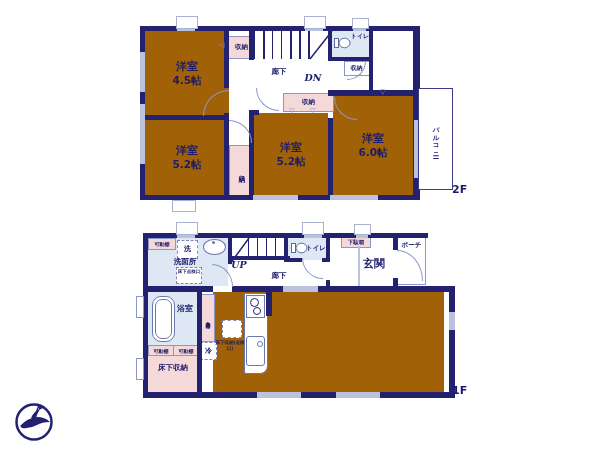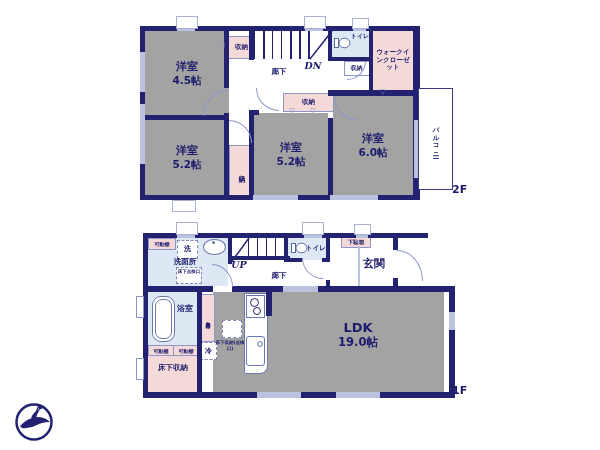--- a/index.html
+++ b/index.html
@@ -1,21 +1,21 @@
 <!DOCTYPE html>
 <html><head>
 <meta charset="utf-8">
 <style>
   html,body{margin:0;padding:0;}
   body{font-family:"DejaVu Sans","Liberation Sans",sans-serif;}
   #canvas{position:relative;width:600px;height:450px;background:#ffffff;overflow:hidden;}
   .abs{position:absolute;}
   .wall{position:absolute;background:#232270;}
   .win{position:absolute;background:#b9c3de;}
-  .cream{position:absolute;background:#a3a3a3;}
+  .cream{position:absolute;background:#a16207;}
   .pink{position:absolute;background:#f5d9d8;}
   .blue{position:absolute;background:#dde8f4;}
   .base{position:absolute;background:#ffffff;}
   .lbl{position:absolute;color:#1b1a6b;font-weight:bold;text-align:center;line-height:1.25;}
   .flexc{display:flex;flex-direction:column;align-items:center;justify-content:center;}
   .tiny{font-weight:bold;}
   .vtext{writing-mode:vertical-rl;text-orientation:upright;letter-spacing:1px;}
   .arc{position:absolute;border:1px solid #8d96c8;background:transparent;}
   .arc-tl{border-style:solid none none solid;border-radius:100% 0 0 0;}
   .arc-tr{border-style:solid solid none none;border-radius:0 100% 0 0;}
@@ -54,39 +54,36 @@
   </div>
 
   <div class="blue" style="left:332px;top:31px;width:37px;height:26px;"></div>
   <svg class="abs" style="left:334px;top:36px;" width="17" height="14">
     <rect x="0.5" y="2.5" width="4" height="9" fill="#fff" stroke="#5a6aa0"></rect>
     <ellipse cx="10.5" cy="7" rx="5.5" ry="4.8" fill="#fff" stroke="#5a6aa0"></ellipse>
   </svg>
   <div class="lbl" style="left:349px;top:32px;width:22px;font-size:6px;">トイレ</div>
   <div class="edge" style="left:344px;top:61px;width:25px;height:13px;"></div>
   <div class="lbl" style="left:344px;top:64px;width:25px;font-size:6px;">収納</div>
-  <div class="pink flexc" style="left:373px;top:31px;width:40px;height:59px;">
-    <span class="tiny" style="font-size:6.5px;color:#1b1a6b;text-align:center;line-height:1.2;padding:2px;">ウォークインクローゼット</span>
-  </div>
   <div class="pink edge flexc" style="left:227px;top:36px;width:27px;height:21px;background:#f5d9d8;">
     <span class="tiny" style="font-size:6.5px;color:#1b1a6b;">収納</span>
   </div>
   <div class="pink edge flexc" style="left:283px;top:93px;width:49px;height:17px;background:#f5d9d8;">
     <span class="tiny" style="font-size:6.5px;color:#1b1a6b;">収納</span>
   </div>
   <div class="pink edge flexc" style="left:229px;top:145px;width:23px;height:50px;background:#f5d9d8;">
     <span class="tiny vtext" style="font-size:6.5px;color:#1b1a6b;">収納</span>
   </div>
 
   <div class="treads" style="left:254px;top:31px;width:60px;height:28px;"></div>
   <svg class="abs" style="left:310px;top:31px;" width="23" height="29">
     <line x1="0" y1="28" x2="22" y2="0" stroke="#232270" stroke-width="1.5"></line>
     <line x1="0" y1="0" x2="22" y2="28" stroke="#fff" stroke-width="0"></line>
   </svg>
-  <div class="lbl stairlbl" style="left:300px;top:60px;width:26px;font-size:9.5px;">DN</div>
+  <div class="lbl stairlbl" style="left:300px;top:72px;width:26px;font-size:9.5px;">DN</div>
   <div class="lbl" style="left:262px;top:67px;width:34px;font-size:7.5px;">廊下</div>
 
   <i class="wall" style="left:140px;top:26px;width:280px;height:5px;"></i>
   <i class="wall" style="left:140px;top:26px;width:5px;height:174px;"></i>
   <i class="wall" style="left:140px;top:195px;width:280px;height:5px;"></i>
   <i class="wall" style="left:413px;top:26px;width:7px;height:174px;"></i>
   <i class="wall" style="left:140px;top:115px;width:89px;height:5px;"></i>
   <i class="wall" style="left:224px;top:31px;width:5px;height:57px;"></i>
   <i class="wall" style="left:224px;top:113px;width:5px;height:83px;"></i>
   <i class="wall" style="left:249px;top:26px;width:5px;height:34px;"></i>
@@ -156,20 +153,23 @@
     <rect x="0.5" y="2.5" width="4" height="9" fill="#fff" stroke="#5a6aa0"></rect>
     <ellipse cx="10.5" cy="7" rx="5.5" ry="4.8" fill="#fff" stroke="#5a6aa0"></ellipse>
   </svg>
   <div class="lbl" style="left:304px;top:244px;width:24px;font-size:6.5px;">トイレ</div>
 
   <div class="pink edge" style="left:341px;top:236px;width:28px;height:10px;background:#f5d9d8;">
     <div class="lbl" style="left:0;top:2px;width:28px;font-size:5.5px;">下駄箱</div>
   </div>
   <div class="lbl" style="left:358px;top:257px;width:32px;font-size:11px;">玄関</div>
   <i class="win" style="left:358px;top:246px;width:2px;height:40px;"></i>
+  <div class="abs" style="left:398px;top:238px;width:27px;height:46px;border-right:1.5px solid #8d96c8;border-bottom:1.5px solid #8d96c8;background:#fff;">
+    <div class="lbl" style="left:0;top:3px;width:27px;font-size:6.5px;">ポーチ</div>
+  </div>
   <i class="arc arc-tr" style="left:397px;top:250px;width:25px;height:30px;"></i>
 
   <div class="fixt" style="left:152px;top:296px;width:21px;height:44px;border-radius:9px;">
     <i class="abs" style="left:2px;top:2px;width:15px;height:38px;border:1px solid #6b78ac;border-radius:7px;"></i>
   </div>
   <div class="lbl" style="left:172px;top:304px;width:26px;font-size:8px;">浴室</div>
   <span class="mark" style="left:180px;top:287px;">▽</span>
   <div class="pink edge" style="left:148px;top:345px;width:24px;height:9px;background:#f5d9d8;">
     <div class="lbl" style="left:0;top:1.5px;width:24px;font-size:5px;">可動棚</div>
   </div>
@@ -186,24 +186,20 @@
   <div class="lbl" style="left:215px;top:340px;width:30px;font-size:4.5px;line-height:1.3;">床下収納(点検口)</div>
   <div class="fixt" style="left:244px;top:293px;width:22px;height:79px;border-radius:0 0 8px 2px;"></div>
   <div class="fixt" style="left:246px;top:295px;width:17px;height:21px;">
     <i class="abs" style="left:3px;top:2px;width:7px;height:7px;border:1px solid #232270;border-radius:50%;"></i>
     <i class="abs" style="left:6px;top:11px;width:6px;height:6px;border:1px solid #232270;border-radius:50%;"></i>
   </div>
   <div class="fixt" style="left:246px;top:336px;width:17px;height:28px;border-radius:3px;">
     <i class="abs" style="left:10px;top:4px;width:4px;height:4px;border:1px solid #6b78ac;border-radius:50%;"></i>
   </div>
 
-  <div class="abs" style="left:325px;top:320px;width:66px;text-align:center;">
-    <div class="tiny" style="font-size:13px;color:#1b1a6b;">LDK</div>
-    <div class="tiny" style="font-size:11.5px;color:#1b1a6b;">19.0帖</div>
-  </div>
 
   <i class="wall" style="left:143px;top:233px;width:285px;height:5px;"></i>
   <i class="wall" style="left:143px;top:233px;width:5px;height:165px;"></i>
   <i class="wall" style="left:143px;top:392px;width:312px;height:6px;"></i>
   <i class="wall" style="left:449px;top:286px;width:6px;height:112px;"></i>
   <i class="wall" style="left:143px;top:286px;width:70px;height:6px;"></i>
   <i class="wall" style="left:232px;top:286px;width:51px;height:6px;"></i>
   <i class="wall" style="left:318px;top:286px;width:131px;height:6px;"></i>
   <i class="win" style="left:283px;top:286px;width:35px;height:6px;"></i>
   <i class="wall" style="left:228px;top:236px;width:4px;height:28px;"></i>

